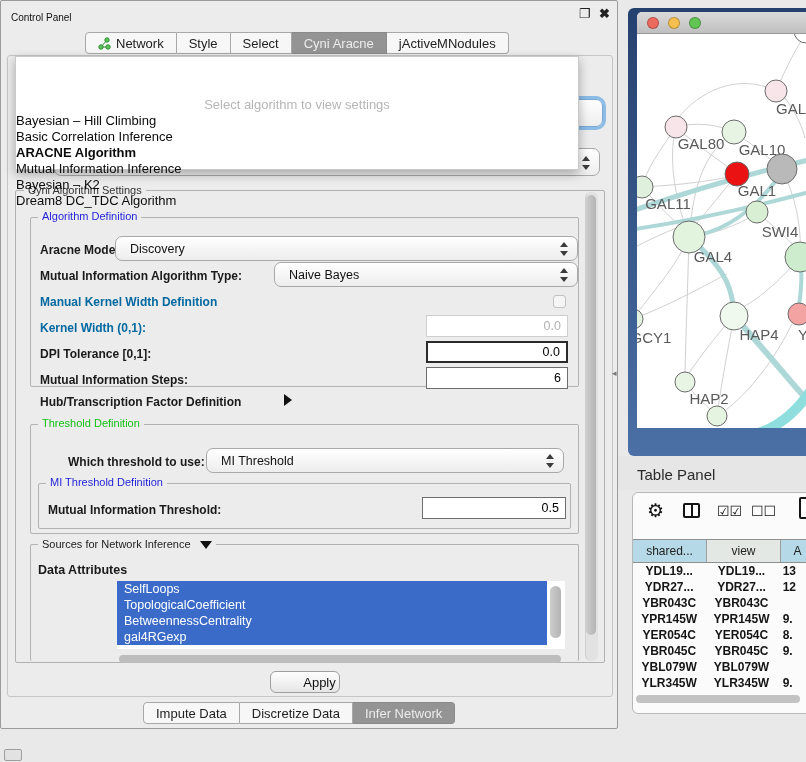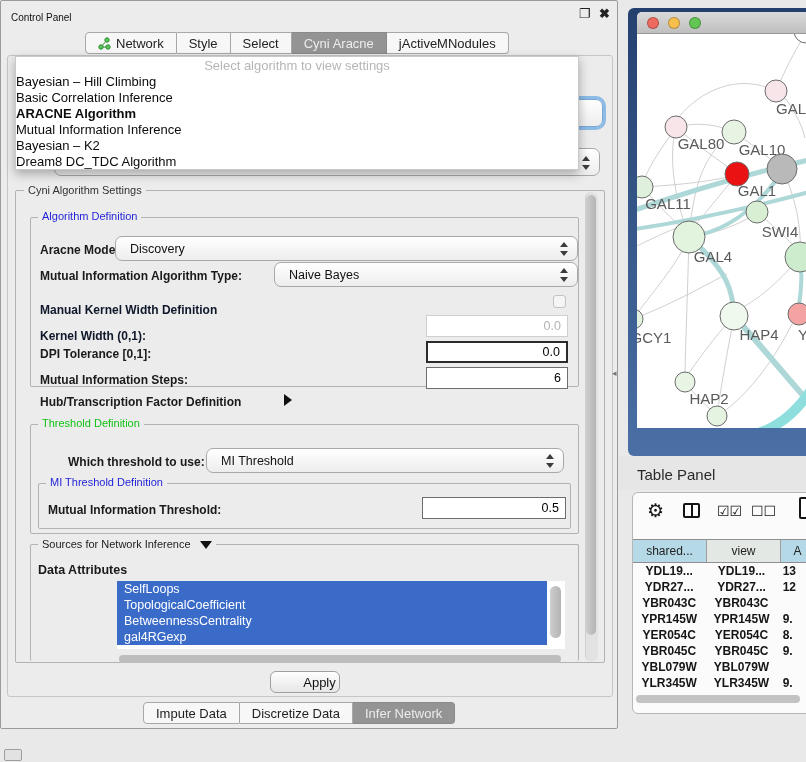--- a/index.html
+++ b/index.html
@@ -25,21 +25,21 @@
   .tab.sel{background:#949494;color:#ececec;border-color:#8a8a8a;}
 
   
   .group{position:absolute;border:1px solid #b2b2b2;border-radius:2px;}
   .group-title{position:absolute;background:#ececec;padding:0 4px;font-size:11px;
                line-height:13px;white-space:nowrap;}
   .t-blue{color:#1f1fd8;}
   .t-green{color:#12c112;}
 
   .lbl{position:absolute;font-size:12px;font-weight:bold;color:#1a1a1a;white-space:nowrap;}
-  .lbl.dis{color:#0f172a;margin-top:8px;}
+  .lbl.dis{color:#0369a1;}
 
   .combo{position:absolute;height:25px;background:linear-gradient(#ffffff,#ededed);
          border:1px solid #a8a8a8;border-radius:7px;font-size:12.5px;color:#111;
          display:flex;align-items:center;padding:0 26px 0 14px;}
   .stepper{position:absolute;right:9px;top:5px;width:9px;height:14px;}
   .stepper:before,.stepper:after{content:"";position:absolute;left:1px;border-left:4px solid transparent;
          border-right:4px solid transparent;}
   .stepper:before{top:0;border-bottom:5px solid #3c3c3c;}
   .stepper:after{bottom:0;border-top:5px solid #3c3c3c;}
 
@@ -68,21 +68,21 @@
              padding-left:7px;margin-right:18px;}
 
   .btn{position:absolute;background:linear-gradient(#fefefe,#e6e6e6);border:1px solid #9f9f9f;
        border-radius:6px;font-size:13px;color:#111;display:flex;align-items:center;
        justify-content:center;padding-left:29px;}
 
   
   .popup{position:absolute;left:14px;top:55px;width:564px;height:114px;background:#fff;
          border:1px solid #c9c9c9;box-shadow:0 4px 10px rgba(0,0,0,.30);z-index:40;
          font-size:13px;}
-  .popup-head{height:17px;line-height:17px;text-align:center;color:#b6b6b6;}
+  .popup-head{height:17px;line-height:17px;text-align:center;color:#b6b6b6;margin-top:39px;}
   .popup-item{height:16px;line-height:16px;color:#0b0b0b;white-space:nowrap;}
   .popup-item.bold{font-weight:bold;}
 
   
   .net-frame{left:628px;top:8px;width:178px;height:448px;border-radius:6px 0 0 6px;
              background:linear-gradient(#24406f,#4a70a6);}
   .net-win{left:637px;top:12px;width:169px;height:416px;background:#fff;border-radius:5px 0 0 0;overflow:hidden;}
   .net-titlebar{height:22px;background:linear-gradient(#dadada,#bfbfbf);border-bottom:1px solid #999;
                 border-radius:5px 0 0 0;display:flex;align-items:center;padding-left:10px;gap:9px;}
   .light{width:12px;height:12px;border-radius:50%;border:1px solid rgba(0,0,0,.25);}

